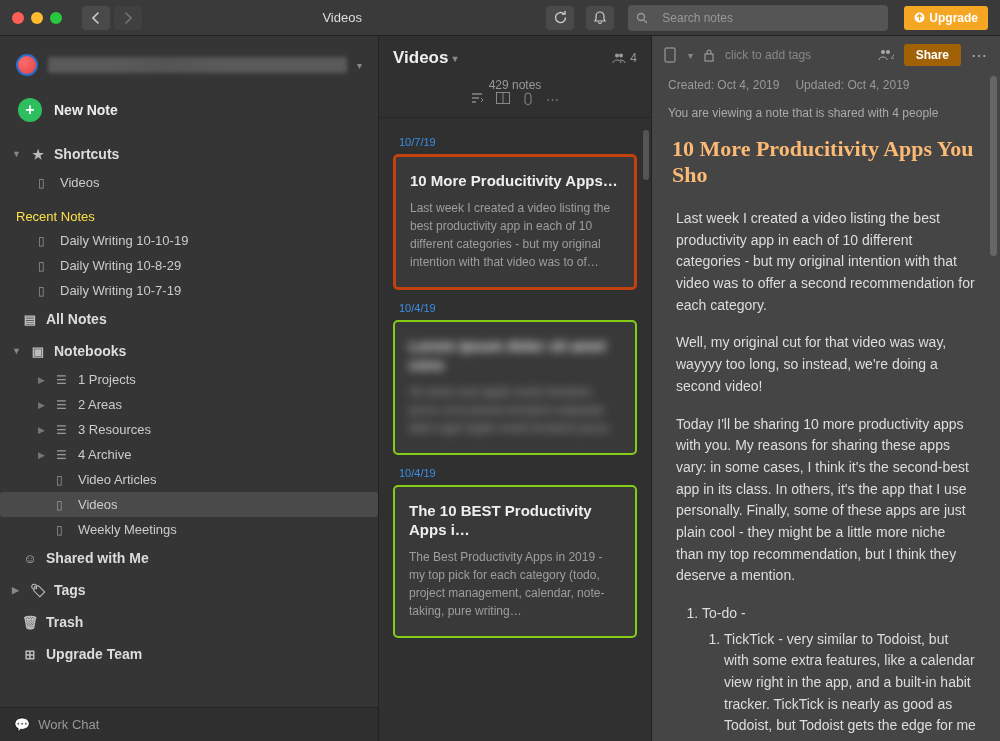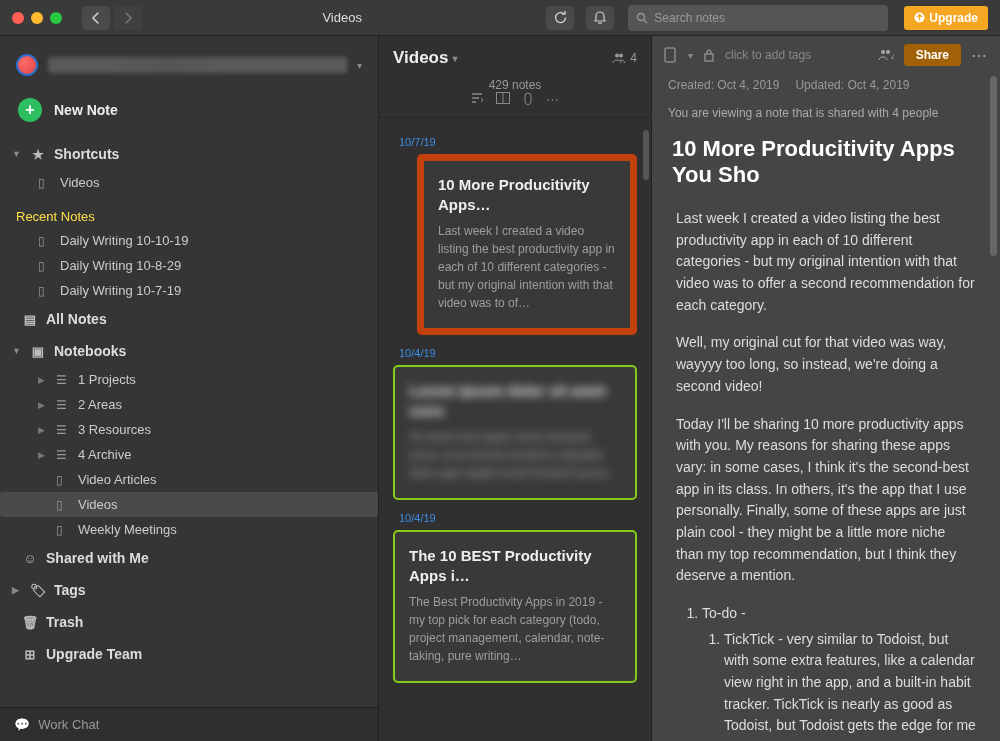--- a/index.html
+++ b/index.html
@@ -8,21 +8,21 @@
 .traffic { display: flex; gap: 7px; margin-right: 12px; }
 .traffic span { width: 12px; height: 12px; border-radius: 50%; display: block; }
 .tl-close { background: #ff5f57; }
 .tl-min { background: #febc2e; }
 .tl-max { background: #28c840; }
 .nav-arrows { display: flex; gap: 4px; }
 .nav-btn { width: 28px; height: 24px; background: #4a4a4a; border-radius: 4px; display: flex; align-items: center; justify-content: center; color: #aaa; }
 .nav-btn.disabled { opacity: 0.4; }
 .title-center { flex: 1; text-align: center; color: #ddd; font-size: 13px; font-weight: 500; }
 .tb-icon { width: 28px; height: 24px; background: #4a4a4a; border-radius: 4px; display: flex; align-items: center; justify-content: center; color: #ccc; margin-left: 4px; }
-.search-box { flex: 0 0 260px; height: 26px; background: #555; border-radius: 4px; display: flex; align-items: center; padding: 0 8px; color: #999; font-size: 12px; gap: 6px; margin-left: 6px; }
+.search-box { flex: 0 0 260px; height: 26px; background: #555; border-radius: 4px; display: flex; align-items: center; padding: 0 8px; color: #999; font-size: 12px; gap: 14px; margin-left: 6px; }
 .upgrade-btn { background: #f5a623; color: #fff; font-size: 12px; font-weight: 600; padding: 5px 10px; border-radius: 3px; display: flex; align-items: center; gap: 4px; margin-left: 8px; }
 .main { display: flex; height: calc(741px - 36px); }
 .sidebar { width: 378px; background: #353535; overflow-y: auto; padding-top: 8px; }
 .account-row { display: flex; align-items: center; padding: 10px 16px; gap: 10px; cursor: pointer; }
 .account-avatar { width: 22px; height: 22px; border-radius: 50%; background: radial-gradient(circle at 30% 30%, #ff6b6b, #e04545); border: 2px solid #2c6dce; display: inline-block; }
 .account-name { flex: 1; height: 16px; background: linear-gradient(90deg,#5a5a5a 20%,#555 40%,#5a5a5a 60%); border-radius: 2px; filter: blur(2px); }
 .chev { color: #888; font-size: 10px; }
 .new-note-btn { display: flex; align-items: center; gap: 12px; padding: 12px 18px; cursor: pointer; }
 .plus-circle { width: 24px; height: 24px; border-radius: 50%; background: #2dbe60; color: #fff; display: flex; align-items: center; justify-content: center; font-size: 16px; font-weight: bold; }
 .new-note-btn span.lbl { color: #eee; font-weight: 600; font-size: 14px; }
@@ -38,34 +38,34 @@
 .bottom-bar { position: absolute; bottom: 0; left: 0; width: 378px; height: 34px; background: #2f2f2f; display: flex; align-items: center; padding: 0 14px; gap: 8px; color: #999; font-size: 13px; border-top: 1px solid #222; }
 .notelist { width: 274px; background: #303030; border-left: 1px solid #222; border-right: 1px solid #222; display: flex; flex-direction: column; }
 .nl-header { padding: 12px 14px 6px; display: flex; align-items: center; justify-content: space-between; }
 .nl-title { color: #eee; font-size: 17px; font-weight: 600; display: flex; align-items: center; gap: 4px; }
 .nl-count-icon { color: #999; font-size: 12px; display: flex; align-items: center; gap: 4px; }
 .nl-sub { padding: 4px 14px 10px; display: flex; align-items: center; justify-content: space-between; color: #999; font-size: 12px; border-bottom: 1px solid #262626; flex-direction: column; }
 .nl-sub-icons { display: flex; gap: 12px; color: #888; font-size: 13px; }
 .nl-scroll { flex: 1; overflow-y: auto; padding: 10px 14px 20px; position: relative; }
 .nl-date { color: #3b8ee6; font-size: 11px; font-weight: 500; margin: 8px 6px 6px; }
 .note-card { background: #393939; border-radius: 5px; padding: 14px 14px 16px; margin-bottom: 12px; border: 2px solid #84cc16; cursor: pointer; }
-.note-card.selected { border: 7px solid #c2410c; margin-left: 24px; }
+.note-card.selected { border: 3px solid #c2410c; }
 .note-card.blurred .card-title, .note-card.blurred .card-body { filter: blur(5px); }
 .card-title { color: #eee; font-size: 15px; font-weight: 600; line-height: 1.3; margin-bottom: 8px; }
 .card-body { color: #9e9e9e; font-size: 12px; line-height: 1.5; }
 .nl-scrollbar-thumb { position: absolute; right: 2px; top: 12px; width: 6px; height: 50px; background: #555; border-radius: 3px; }
 .editor { flex: 1; background: #454545; display: flex; flex-direction: column; position: relative; }
 .ed-toolbar { display: flex; align-items: center; padding: 8px 12px; gap: 10px; color: #aaa; font-size: 12px; border-bottom: 0; }
 .ed-tb-left { display: flex; align-items: center; gap: 10px; flex: 1; }
 .ed-tb-right { display: flex; align-items: center; gap: 10px; }
 .share-btn { background: #a16207; color: #fff; font-size: 12px; font-weight: 600; padding: 4px 12px; border-radius: 3px; }
 .ed-dots { color: #aaa; font-size: 16px; letter-spacing: 1px; }
 .ed-meta { padding: 4px 16px 10px; color: #999; font-size: 12px; display: flex; gap: 16px; }
 .ed-share-notice { padding: 4px 16px 10px; color: #aaa; font-size: 12px; }
-.ed-title { padding: 6px 20px 10px; color: #ffffff; font-size: 22px; font-weight: 600; }
+.ed-title { padding: 6px 20px 10px; color: #fdba74; font-size: 22px; font-weight: 600; font-family: Liberation Serif, serif; }
 .ed-body { padding: 10px 24px 20px; color: #ddd; font-size: 14px; line-height: 1.55; overflow-y: auto; flex: 1; }
 .ed-body p { margin-bottom: 16px; }
 .ed-body ol { padding-left: 26px; margin-bottom: 12px; }
 .ed-body ol ol { list-style-type: decimal; padding-left: 22px; margin-top: 4px; }
 .ed-body li { margin-bottom: 2px; }
 .ed-scrollbar { position: absolute; right: 3px; top: 40px; width: 7px; height: 180px; background: #666; border-radius: 4px; }
 svg { display: block; }
 </style>
 </head>
 <body>

